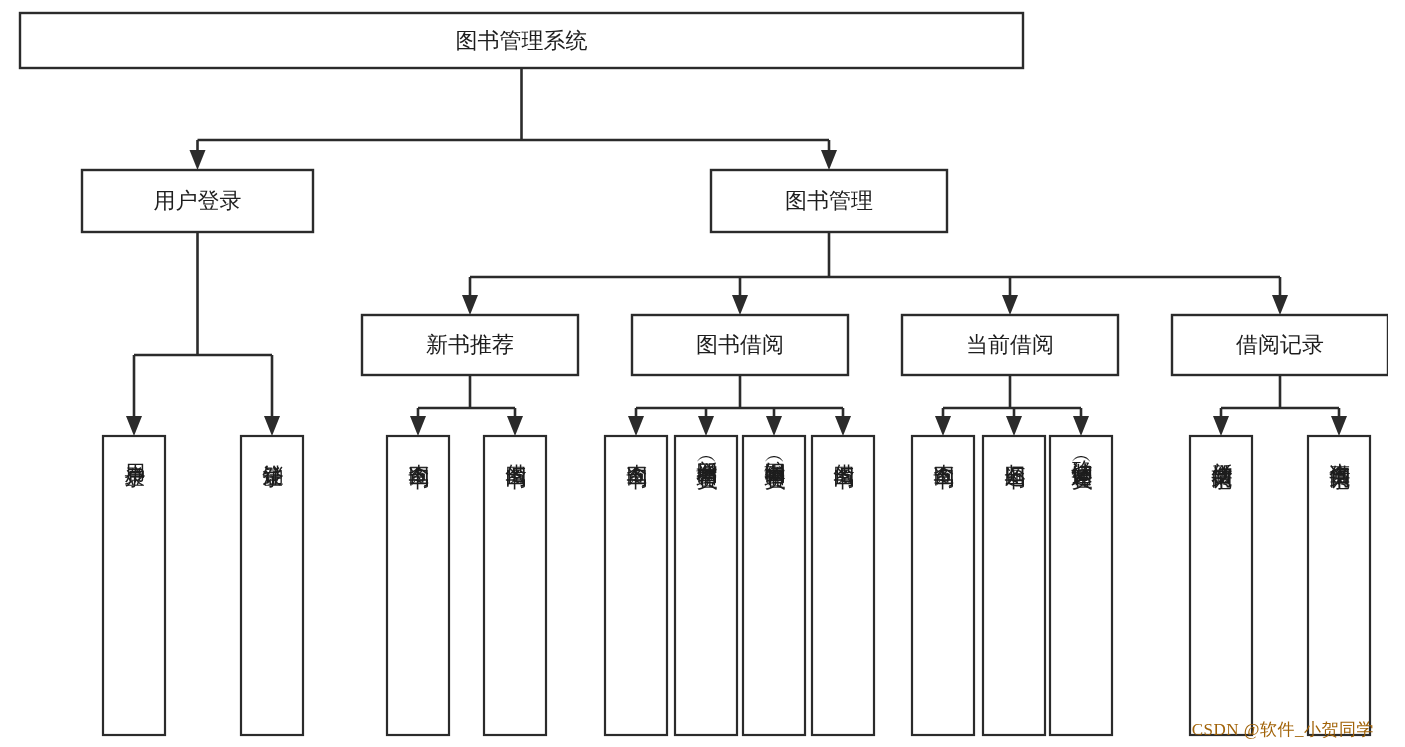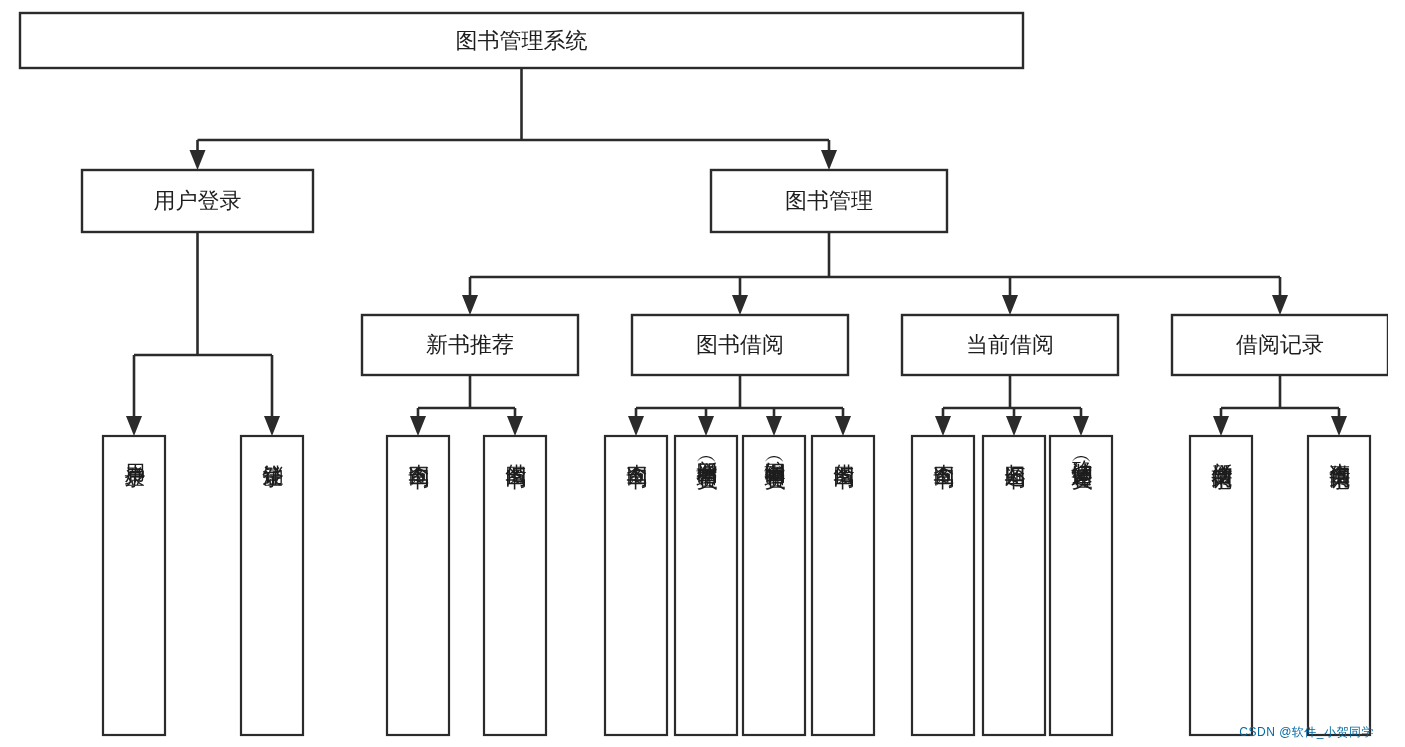--- a/index.html
+++ b/index.html
@@ -52,23 +52,23 @@
   .node-label.vertical-label {
     font-size: 21px;
     writing-mode: vertical-rl;
     text-orientation: upright;
     letter-spacing: 1.5px;
   }
   .watermark {
     position: absolute;
     right: 14px;
     bottom: 6px;
-    font-family: Liberation Sans, sans-serif;
-    font-size: 12px;
-    color: #0369a1;
+    font-family: Liberation Serif, serif;
+    font-size: 17px;
+    color: #a16207;
     white-space: nowrap;
     letter-spacing: 0.5px;
     user-select: none;
   }
 </style>
 </head>
 <body>
 
 <div id="stage">
   <svg id="diagram" viewBox="0 0 1405 747">

